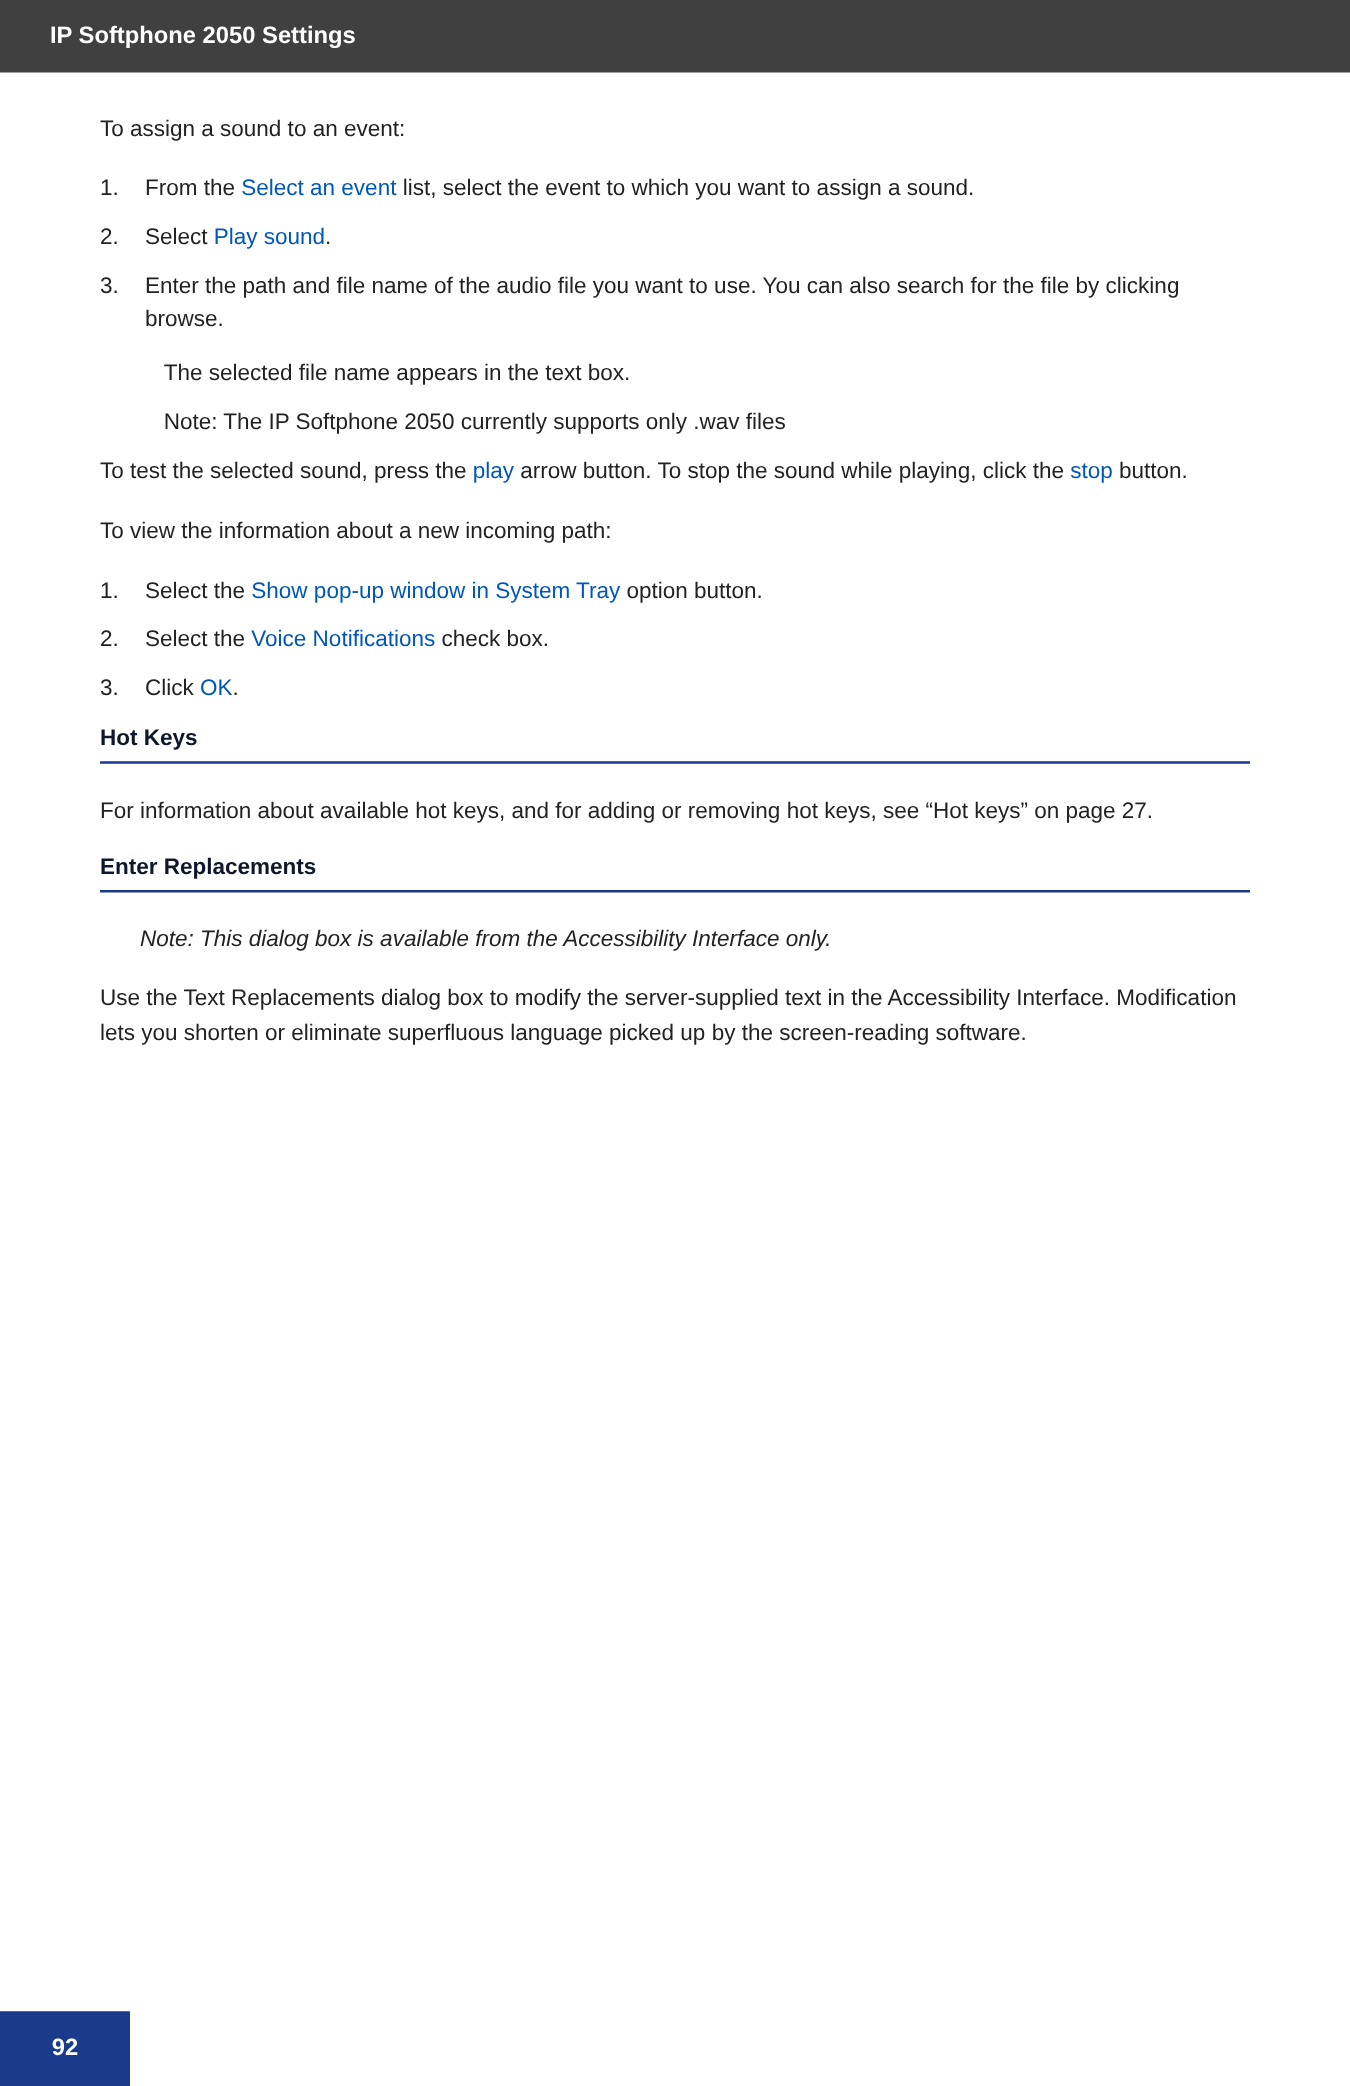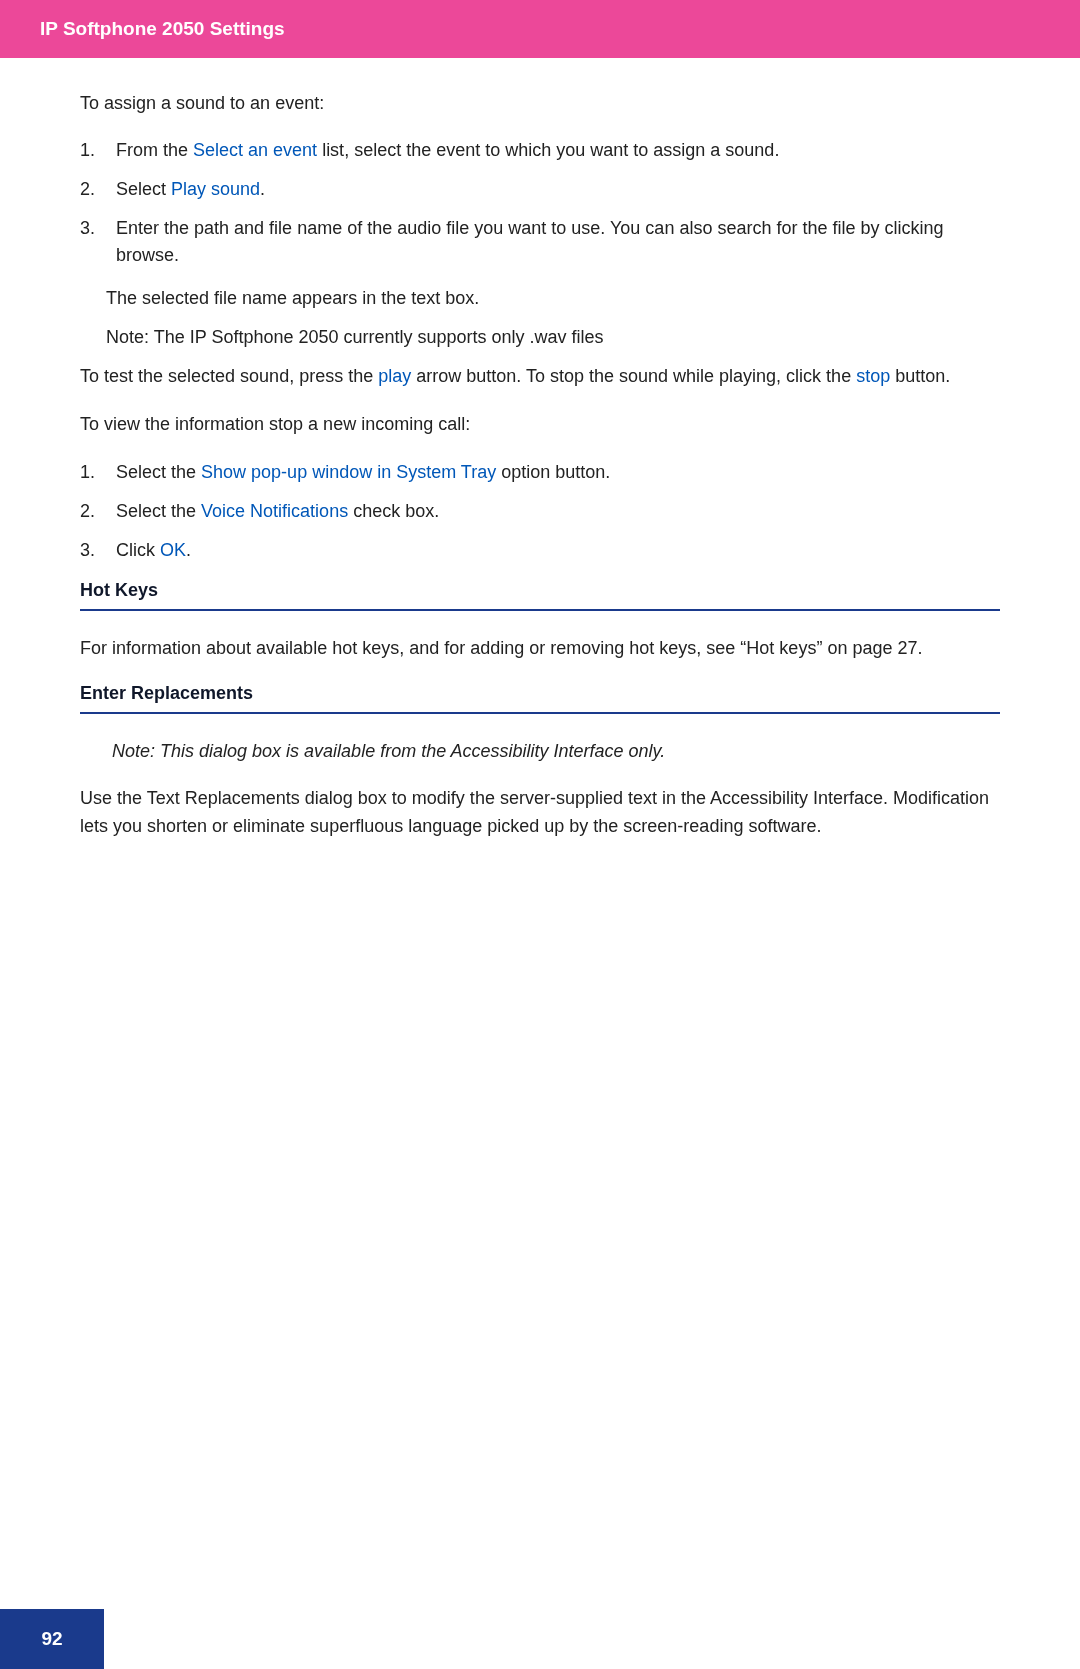--- a/index.html
+++ b/index.html
@@ -12,21 +12,21 @@
       width: 1080px;
       min-height: 1669px;
       background: #ffffff;
       font-family: Arial, Helvetica, sans-serif;
       font-size: 18px;
       color: #222222;
       position: relative;
     }
 
     .header-bar {
-      background-color: #ec4899;
+      background-color: #404040;
       padding: 18px 40px;
       margin-bottom: 32px;
     }
 
     .header-bar span {
       color: #ffffff;
       font-weight: bold;
       font-size: 19px;
     }
 
@@ -60,21 +60,21 @@
     .list-content {
       flex: 1;
     }
 
     .link-blue {
       color: #0057b8;
       font-weight: normal;
     }
 
     .note-text {
-      margin-left: 26px;
+      margin-left: 51px;
       margin-bottom: 12px;
       font-size: 18px;
       line-height: 1.5;
     }
 
     .paragraph {
       margin-bottom: 20px;
       font-size: 18px;
       line-height: 1.55;
     }
@@ -151,21 +151,21 @@
     </li>
   </ol>
 
   <p class="note-text">The selected file name appears in the text box.</p>
   <p class="note-text">Note:  The IP Softphone 2050 currently supports only .wav files</p>
 
   <p class="paragraph">
     To test the selected sound, press the <span class="link-blue">play</span> arrow button. To stop the sound while playing, click the <span class="link-blue">stop</span> button.
   </p>
 
-  <p class="paragraph">To view the information stop a new incoming call:</p>
+  <p class="paragraph">To view the information about a new incoming path:</p>
 
   <ol class="numbered-list">
     <li>
       <span class="list-number">1.</span>
       <span class="list-content">
         Select the <span class="link-blue">Show pop-up window in System Tray</span> option button.
       </span>
     </li>
     <li>
       <span class="list-number">2.</span>

